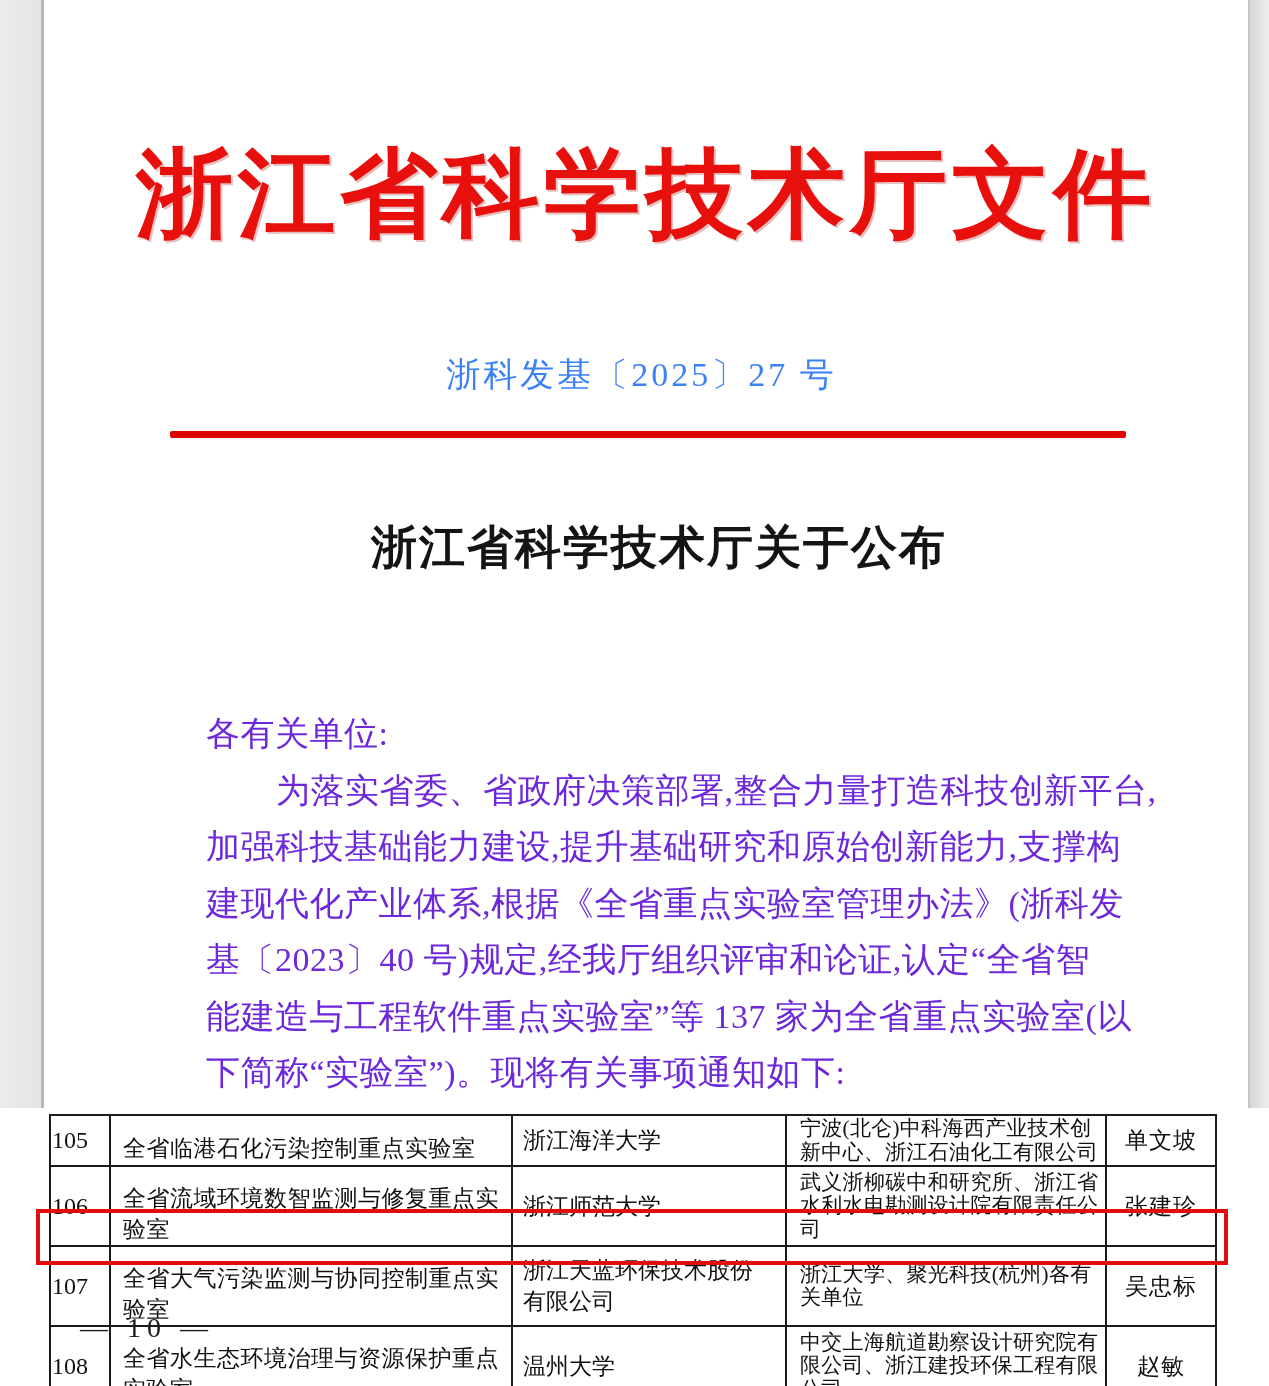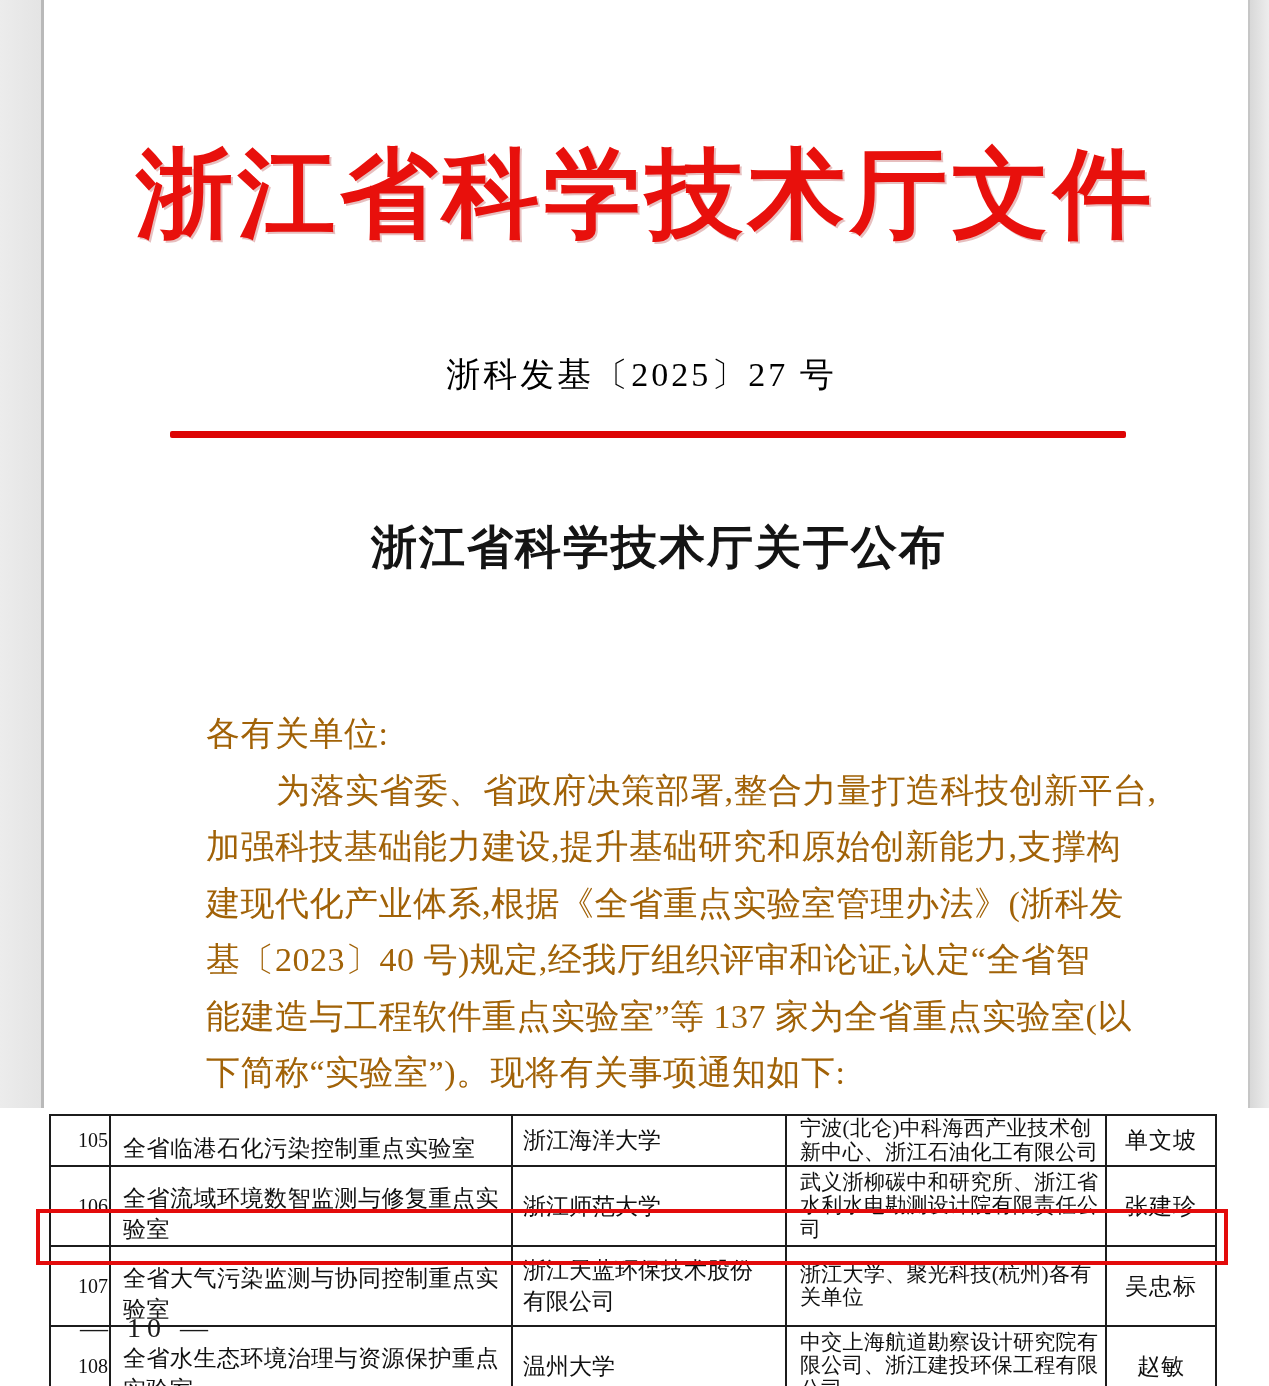--- a/index.html
+++ b/index.html
@@ -32,55 +32,55 @@
   .red-header{
     position:absolute;left:64px;top:140px;width:1164px;height:120px;
     margin:0;text-align:center;
     font-size:97px;line-height:110px;font-weight:700;
     color:#e8100c;letter-spacing:5px;
     text-shadow:2px 2px 0 rgba(160,0,0,0.25);
     white-space:nowrap;
   }
   .doc-number{
     position:absolute;left:64px;top:352px;width:1155px;
-    text-align:center;font-size:34px;color:#000000;letter-spacing:3px;
+    text-align:center;font-size:34px;color:#3b82f6;letter-spacing:3px;
   }
   .red-rule{
     position:absolute;left:170px;top:431px;width:956px;height:7px;
     background:#dd0404;border-radius:2px;
   }
   .notice-title{
     position:absolute;left:64px;top:522px;width:1190px;
     text-align:center;font-weight:700;color:#141414;
   }
   .notice-title .t1{font-size:46px;line-height:52px;letter-spacing:2px;}
   .notice-title .t2{font-size:46px;line-height:52px;letter-spacing:1px;margin-top:26px;}
   .body-block{
     position:absolute;left:206px;top:706px;width:922px;
-    font-size:34px;line-height:56.5px;color:#a16207;
+    font-size:34px;line-height:56.5px;color:#6d28d9;
     letter-spacing:0.5px;white-space:nowrap;
   }
   .body-block .indent{text-indent:70px;}
 
   
   .table-strip{
     position:absolute;left:0;top:1108px;width:1269px;height:278px;
     background:#ffffff;
   }
   .doc-table{
     position:absolute;left:49px;top:1114px;width:1166px;
     border-collapse:collapse;table-layout:fixed;
   }
   .doc-table td{
     border:2px solid #1c1c1c;
     color:#101010;vertical-align:middle;
     overflow:hidden;
   }
   .doc-table tr{height:49px;}
-  td.c-no{text-align:right;font-size:20px;}
+  td.c-no{text-align:left;font-size:24px;}
   td.c-lab{padding:16px 8px 0 12px;font-size:23px;letter-spacing:0.5px;}
   td.c-org{padding:0 22px 0 10px;font-size:23px;}
   td.c-partners{padding:1px 6px 1px 13px;font-size:21px;line-height:23.5px;letter-spacing:0.3px;}
   td.c-dir{text-align:center;font-size:23px;letter-spacing:1px;}
   .red-box{
     position:absolute;left:36px;top:1209px;width:1192px;height:56px;
     border:4px solid #e30b0b;box-sizing:border-box;
     pointer-events:none;
   }
   .page-number{

